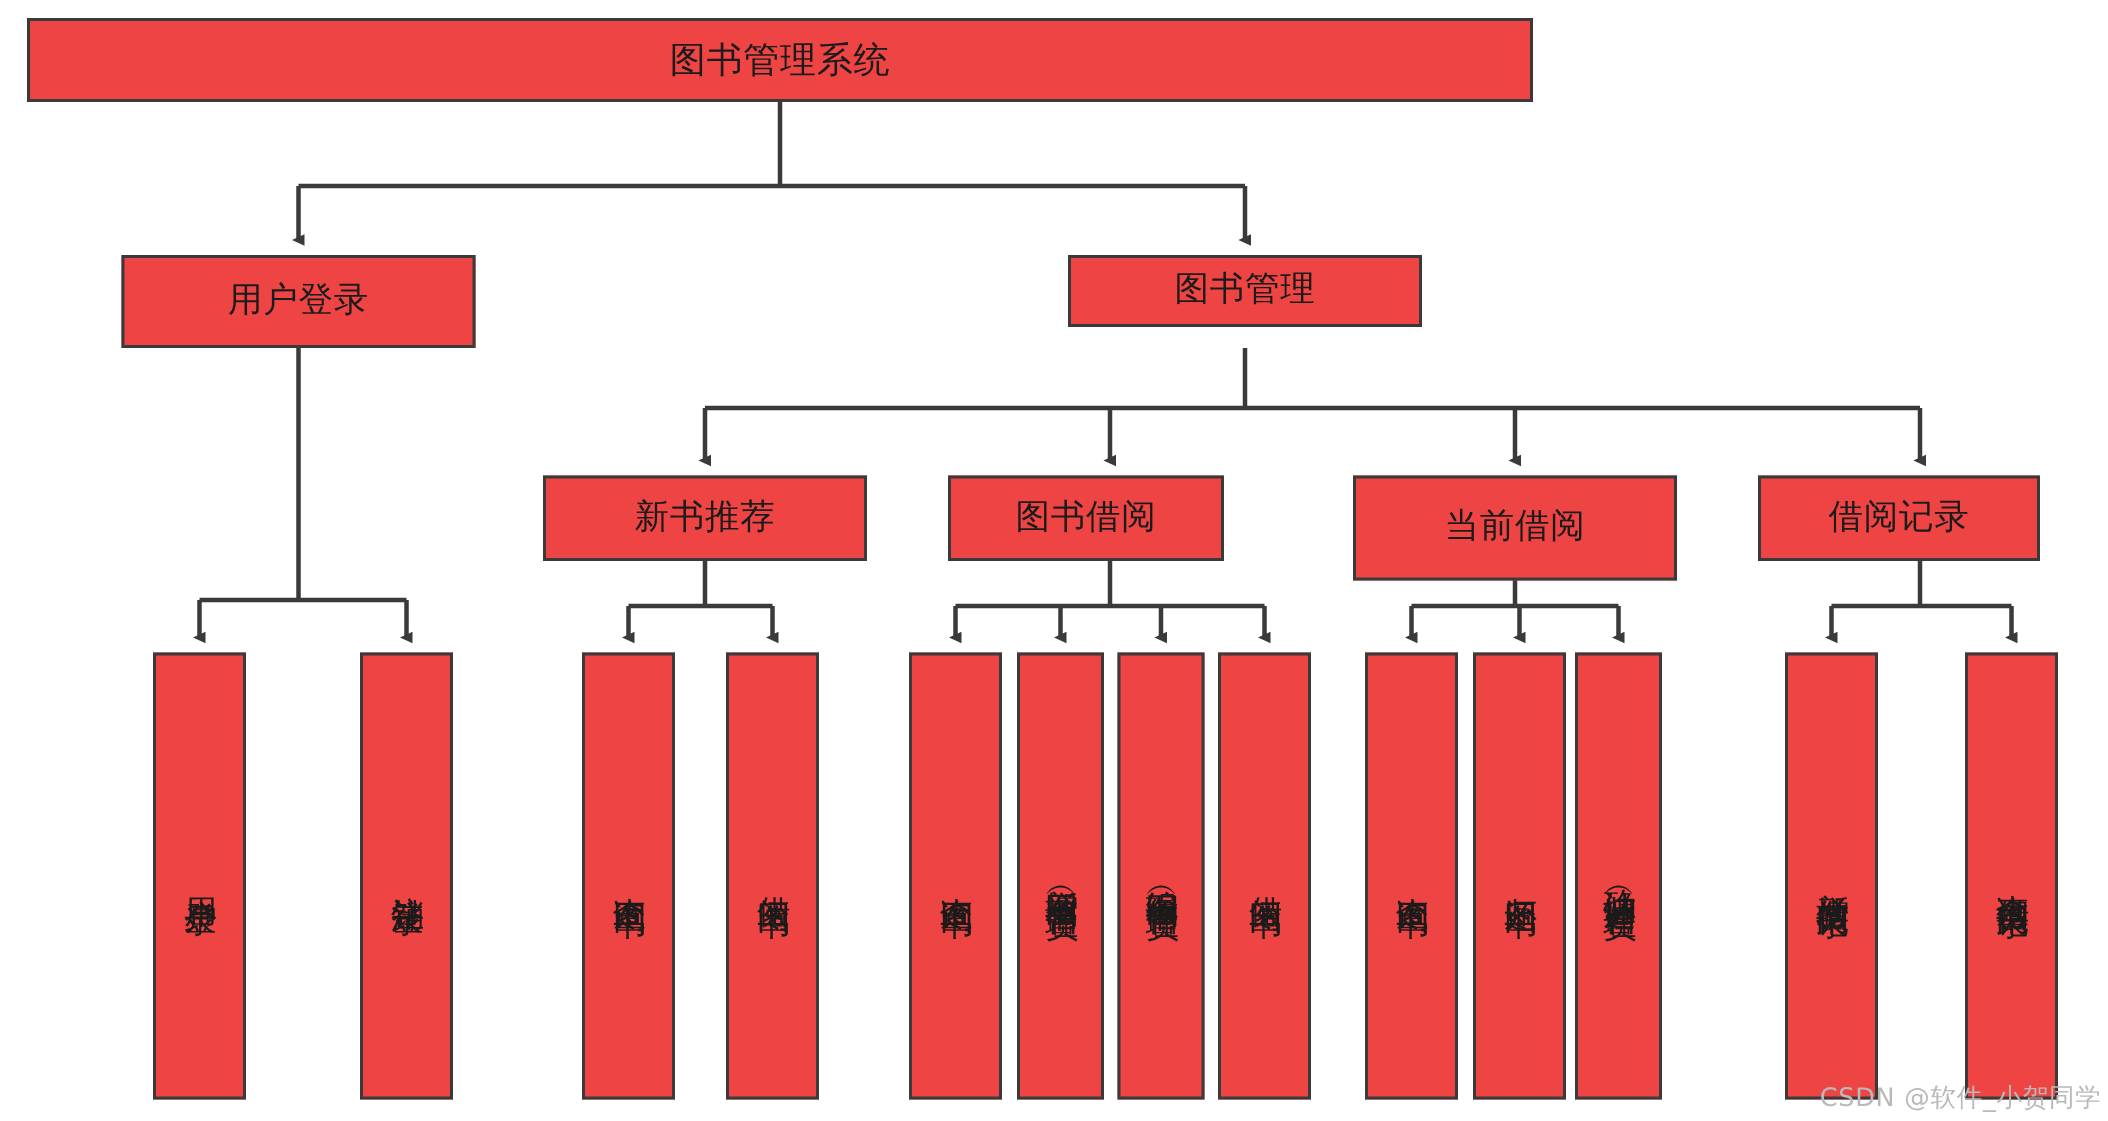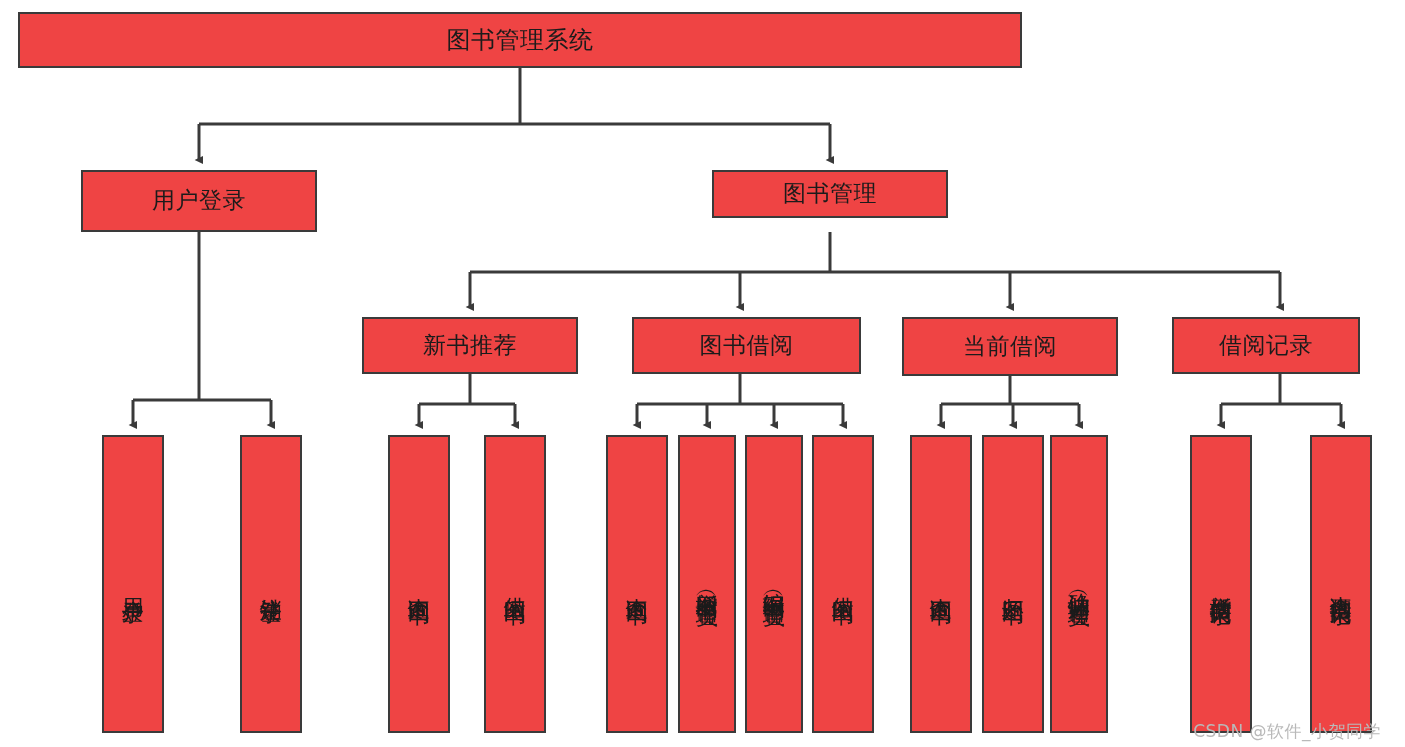--- a/index.html
+++ b/index.html
@@ -52,21 +52,21 @@
   .node.vertical .vlabel {
     writing-mode: vertical-rl;
     text-orientation: upright;
     white-space: nowrap;
   }
   #root-node {
     font-size: 24px;
   }
   #watermark {
     position: absolute;
-    right: 24px;
+    right: 4px;
     bottom: 4px;
     font-size: 17px;
     color: #b9b9b9;
     letter-spacing: 0.5px;
     white-space: nowrap;
     user-select: none;
   }
 </style>
 </head>
 <body>
@@ -136,24 +136,24 @@
         <span class="">用户登录</span>
       </div>
       <div class="node horizontal" style="left: 712px; top: 170px; width: 236px; height: 48px;">
         <span class="">图书管理</span>
       </div>
     </div>
   <div id="level3-layer">
       <div class="node horizontal" style="left: 362px; top: 317px; width: 216px; height: 57px;">
         <span class="">新书推荐</span>
       </div>
-      <div class="node horizontal" style="left: 632px; top: 317px; width: 229px; height: 57px; align-items: center;">
+      <div class="node horizontal" style="left: 632px; top: 317px; width: 184px; height: 57px; align-items: center;">
         <span class="">图书借阅</span>
       </div>
-      <div class="node horizontal" style="left: 902px; top: 317px; width: 216px; height: 59px;">
+      <div class="node horizontal" style="left: 902px; top: 317px; width: 216px; height: 70px;">
         <span class="">当前借阅</span>
       </div>
       <div class="node horizontal" style="left: 1172px; top: 317px; width: 188px; height: 57px;">
         <span class="">借阅记录</span>
       </div>
     </div>
   <div id="leaves-layer">
       <div class="node vertical" style="left: 102px; top: 435px; width: 62px; height: 298px;">
         <span class="vlabel">用户登录</span>
       </div>

